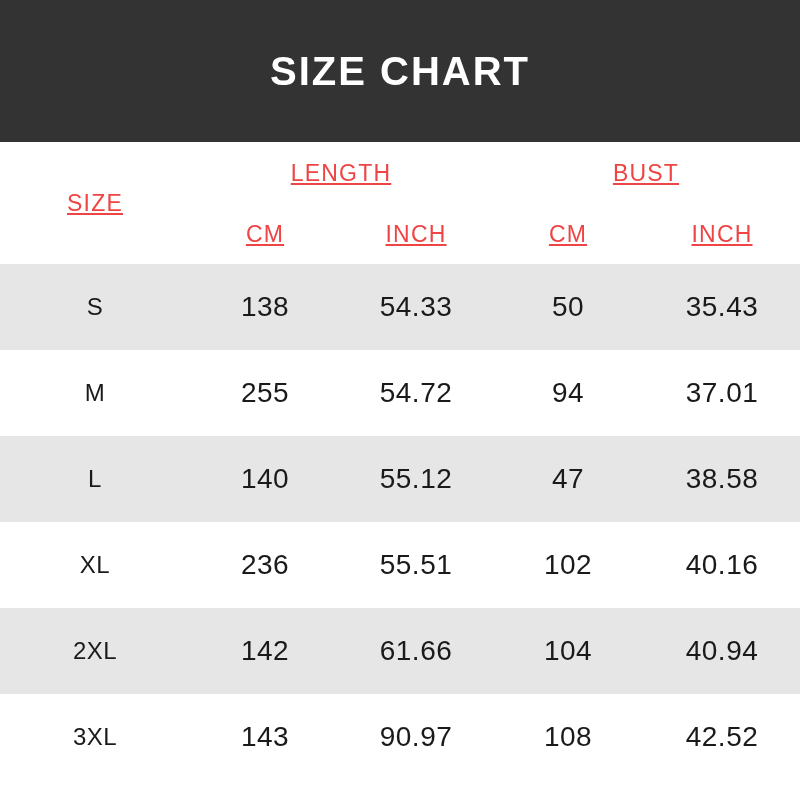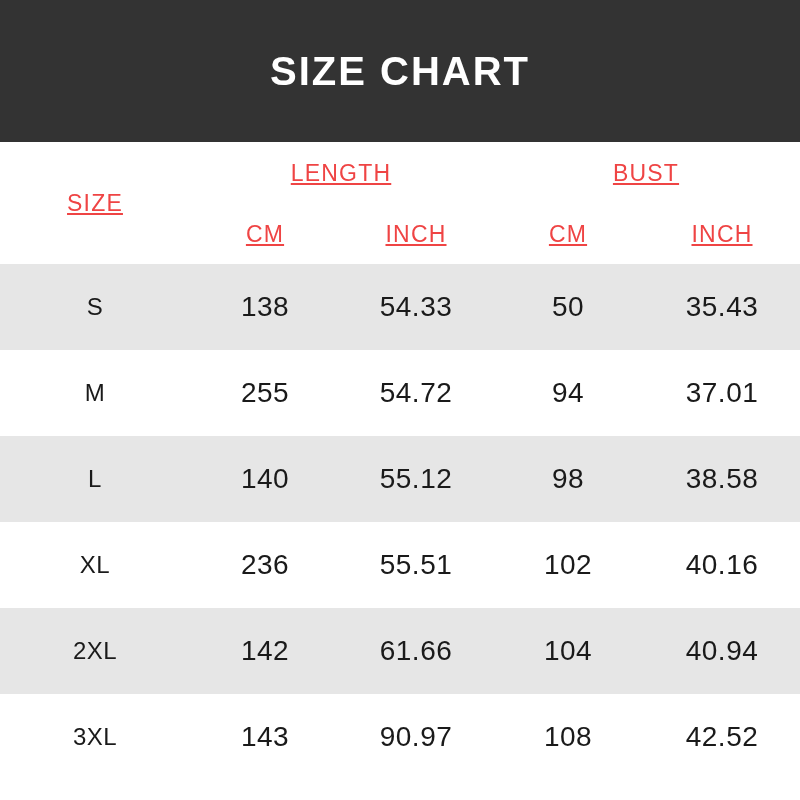--- a/index.html
+++ b/index.html
@@ -132,21 +132,21 @@
           <td class="cell-size">M</td>
           <td>255</td>
           <td>54.72</td>
           <td>94</td>
           <td>37.01</td>
         </tr>
         <tr class="odd">
           <td class="cell-size">L</td>
           <td>140</td>
           <td>55.12</td>
-          <td>98</td>
+          <td>47</td>
           <td>38.58</td>
         </tr>
         <tr class="even">
           <td class="cell-size">XL</td>
           <td>236</td>
           <td>55.51</td>
           <td>102</td>
           <td>40.16</td>
         </tr>
         <tr class="odd">

